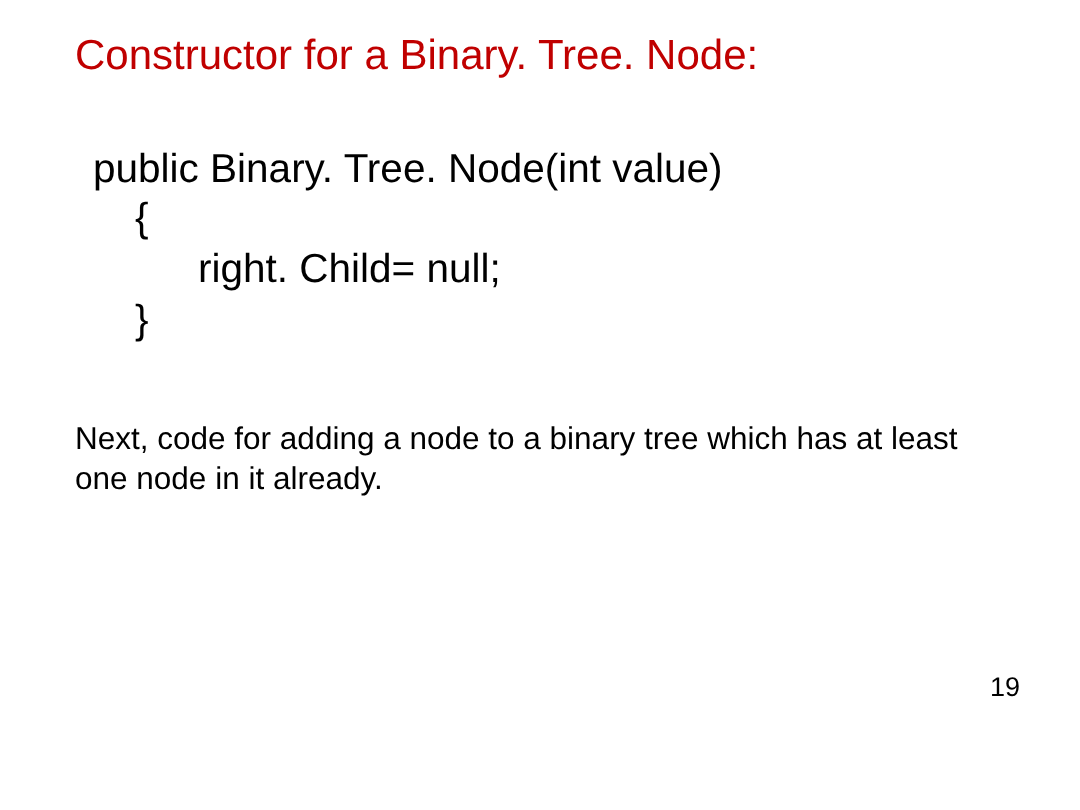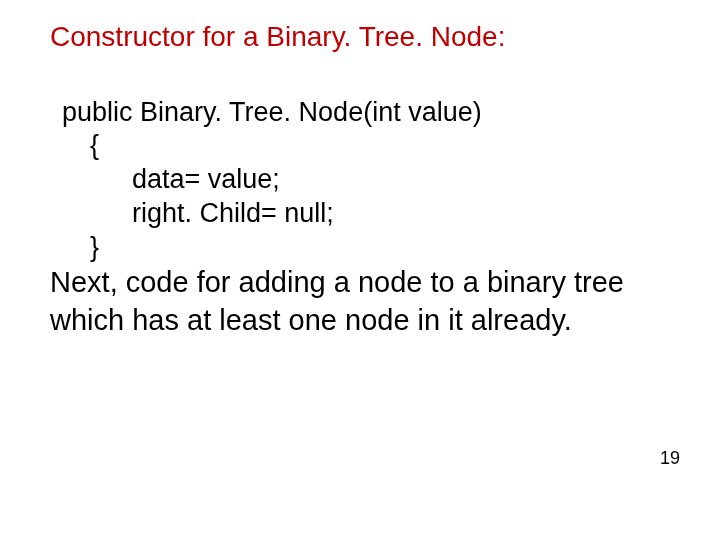--- a/index.html
+++ b/index.html
@@ -22,26 +22,27 @@
   .title {
     color: #c00000;
     font-size: 28px;
     line-height: 1.2;
     margin-bottom: 42px;
   }
   .code-block {
     font-size: 27px;
     line-height: 1.25;
     margin-left: 12px;
+    margin-bottom: 48px;
   }
   .code-line { white-space: pre; }
   .indent1 { padding-left: 28px; }
   .indent2 { padding-left: 70px; }
   .body-text {
-    font-size: 29px;
+    font-size: 21px;
     line-height: 1.3;
   }
   .page-number {
     position: absolute;
     right: 40px;
     bottom: 22px;
     font-size: 18px;
     font-family: Arial, Helvetica, sans-serif;
     color: #000000;
   }
@@ -49,21 +50,20 @@
 </head>
 <body>
 
 <div class="slide">
 
   <div class="title">Constructor for a Binary. Tree. Node:</div>
 
   <div class="code-block">
     <div class="code-line">public Binary. Tree. Node(int value)</div>
     <div class="code-line indent1">{</div>
-    <div class="code-line indent2">data= value;</div>
     <div class="code-line indent2">right. Child= null;</div>
     <div class="code-line indent1">}</div>
   </div>
 
   <div class="body-text">Next, code for adding a node to a binary tree which has at least one node in it already.</div>
 
   <div class="page-number">19</div>
 
 </div>
 

